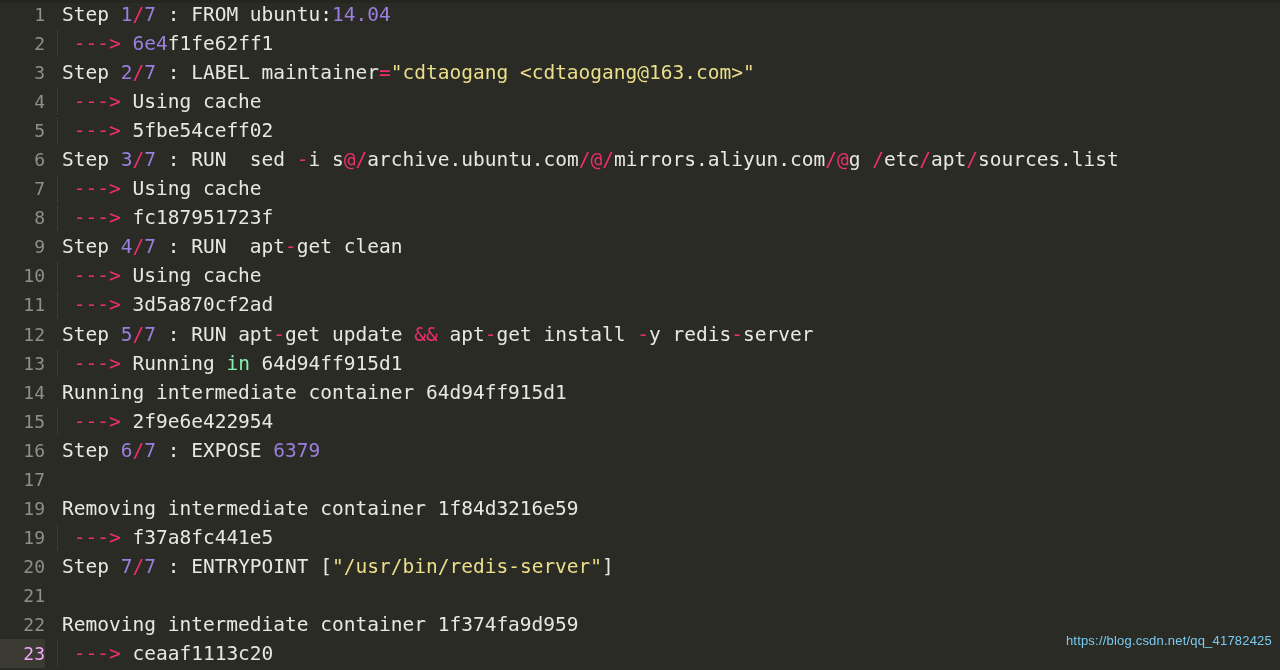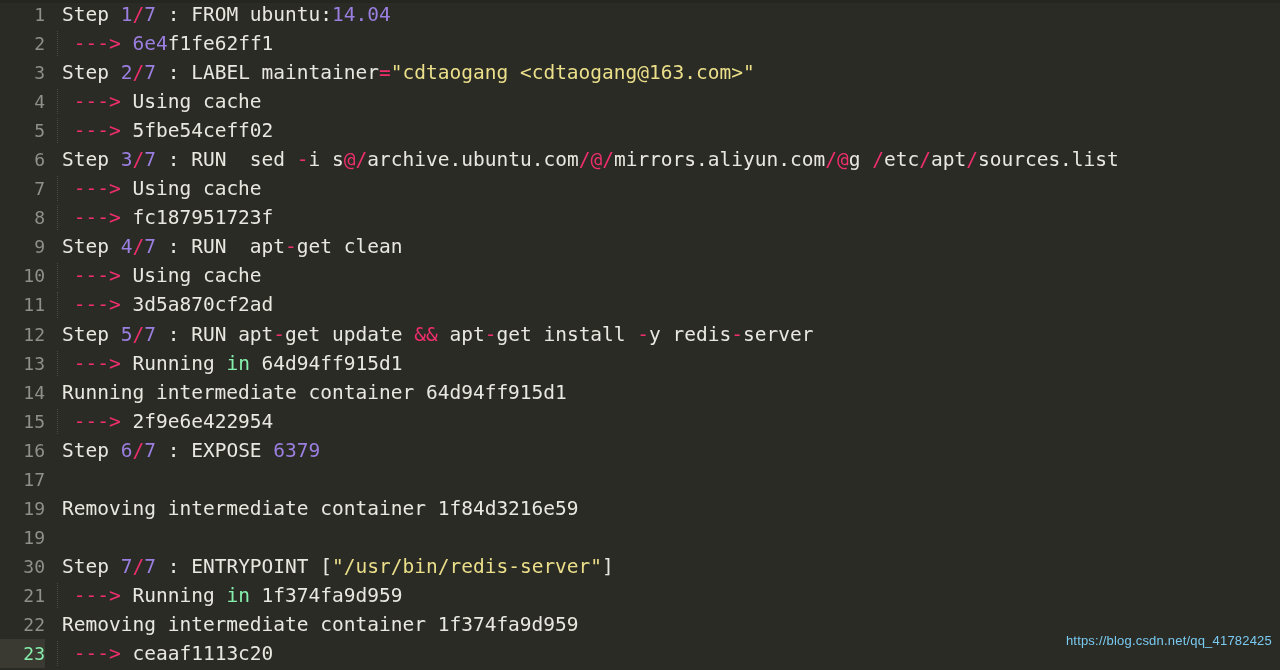--- a/index.html
+++ b/index.html
@@ -54,21 +54,21 @@
     height: 100%;
     text-align: right;
     color: #8f9088;
     font-size: 18px;
     padding-right: 0px;
     box-sizing: border-box;
     user-select: none;
   }
   .row.active .gutter {
     background: #3a3a33;
-    color: #86efac;
+    color: #f0abfc;
   }
 
   .content {
     position: absolute;
     left: 62px;
     top: 0;
     height: 100%;
     color: #e8e8e0;
   }
 
@@ -118,20 +118,20 @@
       <div class="row"><div class="gutter">9</div><div class="content"><span class="plain">Step </span><span class="num">4</span><span class="op">/</span><span class="num">7</span><span class="plain"> : RUN  apt</span><span class="op">-</span><span class="plain">get clean</span></div></div>
       <div class="row indented"><div class="gutter">10</div><div class="content"><span class="plain"> </span><span class="arrow">---&gt;</span><span class="plain"> Using cache</span></div></div>
       <div class="row indented"><div class="gutter">11</div><div class="content"><span class="plain"> </span><span class="arrow">---&gt;</span><span class="plain"> 3d5a870cf2ad</span></div></div>
       <div class="row"><div class="gutter">12</div><div class="content"><span class="plain">Step </span><span class="num">5</span><span class="op">/</span><span class="num">7</span><span class="plain"> : RUN apt</span><span class="op">-</span><span class="plain">get update </span><span class="op">&amp;&amp;</span><span class="plain"> apt</span><span class="op">-</span><span class="plain">get install </span><span class="op">-</span><span class="plain">y redis</span><span class="op">-</span><span class="plain">server</span></div></div>
       <div class="row indented"><div class="gutter">13</div><div class="content"><span class="plain"> </span><span class="arrow">---&gt;</span><span class="plain"> Running </span><span class="inkw">in</span><span class="plain"> 64d94ff915d1</span></div></div>
       <div class="row"><div class="gutter">14</div><div class="content"><span class="plain">Running intermediate container 64d94ff915d1</span></div></div>
       <div class="row indented"><div class="gutter">15</div><div class="content"><span class="plain"> </span><span class="arrow">---&gt;</span><span class="plain"> 2f9e6e422954</span></div></div>
       <div class="row"><div class="gutter">16</div><div class="content"><span class="plain">Step </span><span class="num">6</span><span class="op">/</span><span class="num">7</span><span class="plain"> : EXPOSE </span><span class="num">6379</span></div></div>
       <div class="row indented"><div class="gutter">17</div></div>
       <div class="row"><div class="gutter">19</div><div class="content"><span class="plain">Removing intermediate container 1f84d3216e59</span></div></div>
-      <div class="row indented"><div class="gutter">19</div></div>
-      <div class="row"><div class="gutter">30</div><div class="content"><span class="plain">Step </span><span class="num">7</span><span class="op">/</span><span class="num">7</span><span class="plain"> : ENTRYPOINT [</span><span class="str">"/usr/bin/redis-server"</span><span class="plain">]</span></div></div>
-      <div class="row indented"><div class="gutter">21</div><div class="content"><span class="plain"> </span><span class="arrow">---&gt;</span><span class="plain"> Running </span><span class="inkw">in</span><span class="plain"> 1f374fa9d959</span></div></div>
+      <div class="row indented"><div class="gutter">19</div><div class="content"><span class="plain"> </span><span class="arrow">---&gt;</span><span class="plain"> f37a8fc441e5</span></div></div>
+      <div class="row"><div class="gutter">20</div><div class="content"><span class="plain">Step </span><span class="num">7</span><span class="op">/</span><span class="num">7</span><span class="plain"> : ENTRYPOINT [</span><span class="str">"/usr/bin/redis-server"</span><span class="plain">]</span></div></div>
+      <div class="row indented"><div class="gutter">21</div></div>
       <div class="row"><div class="gutter">22</div><div class="content"><span class="plain">Removing intermediate container 1f374fa9d959</span></div></div>
       <div class="row indented active"><div class="gutter">23</div><div class="content"><span class="plain"> </span><span class="arrow">---&gt;</span><span class="plain"> ceaaf1113c20</span></div></div>
     </div>
   <div class="watermark">https://blog.csdn.net/qq_41782425</div>
 </div>
 
 </body></html>

